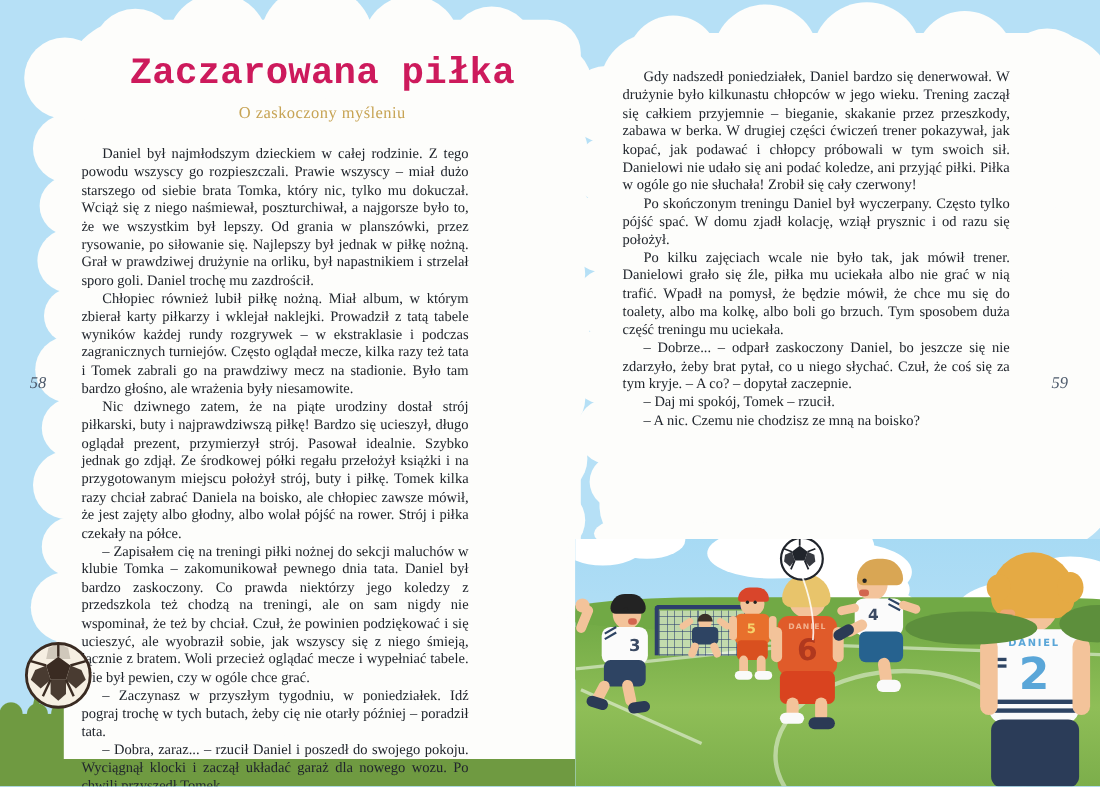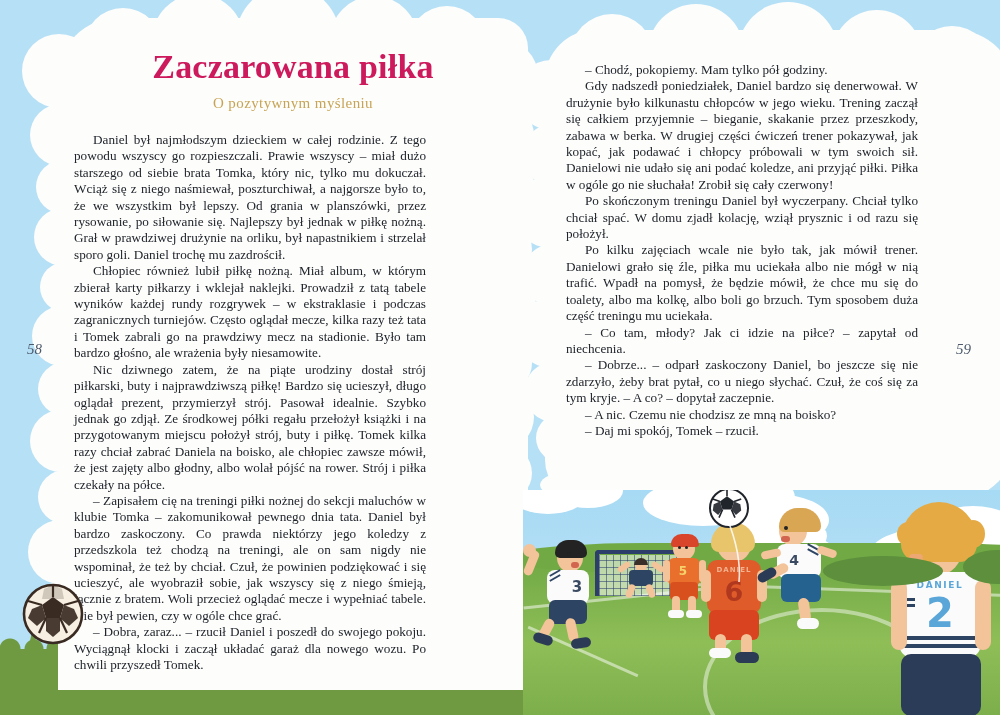--- a/index.html
+++ b/index.html
@@ -66,21 +66,21 @@
     text-align:justify;
     -webkit-hyphens:none;hyphens:none;
   }
   .col-left{left:74px;top:132px;width:352px;}
   .col-right{left:566px;top:62px;width:352px;}
   .col p{margin:0;text-indent:19px;}
 
   .title{
     position:absolute;z-index:7;left:58px;top:48px;width:470px;
     text-align:center;
-    font-family:Liberation Serif, serif;
+    font-family:Liberation Mono, monospace;
     font-weight:700;font-size:34px;letter-spacing:.2px;
     color:#cd1a5c;
   }
   .subtitle{
     position:absolute;z-index:7;left:58px;top:95px;width:470px;
     text-align:center;
     font-family:"Liberation Serif", serif;
     font-size:15px;color:#c7a455;letter-spacing:.4px;
   }
 
@@ -219,42 +219,41 @@
   <div style="position:absolute;z-index:3;left:956px;top:356px;width:60px;height:58px;background:#fdfdfb;border-radius:50%;"></div>
   <div style="position:absolute;z-index:3;left:580px;top:440px;width:88px;height:56px;background:#fdfdfb;border-radius:50%;"></div>
   <div style="position:absolute;z-index:3;left:668px;top:444px;width:96px;height:56px;background:#fdfdfb;border-radius:50%;"></div>
   <div style="position:absolute;z-index:3;left:764px;top:440px;width:94px;height:58px;background:#fdfdfb;border-radius:50%;"></div>
   <div style="position:absolute;z-index:3;left:856px;top:444px;width:92px;height:54px;background:#fdfdfb;border-radius:50%;"></div>
   <div style="position:absolute;z-index:3;left:540px;top:470px;width:78px;height:30px;background:#fdfdfb;border-radius:50%;"></div>
   <div style="position:absolute;z-index:3;left:614px;top:474px;width:86px;height:26px;background:#fdfdfb;border-radius:50%;"></div>
   <div style="position:absolute;z-index:3;left:694px;top:472px;width:82px;height:28px;background:#fdfdfb;border-radius:50%;"></div>
 
   <div class="title">Zaczarowana piłka</div>
-  <div class="subtitle">O pozytywnym myśleniu</div>
+  <div class="subtitle">O zaskoczony myśleniu</div>
 
   <div class="pageno pageno-left">58</div>
   <div class="pageno pageno-right">59</div>
 
   <div class="col col-left">
     <p>Daniel był najmłodszym dzieckiem w całej rodzinie. Z tego powodu wszyscy go rozpieszczali. Prawie wszyscy – miał dużo starszego od siebie brata Tomka, który nic, tylko mu dokuczał. Wciąż się z niego naśmiewał, poszturchiwał, a najgorsze było to, że we wszystkim był lepszy. Od grania w planszówki, przez rysowanie, po siłowanie się. Najlepszy był jednak w piłkę nożną. Grał w prawdziwej drużynie na orliku, był napastnikiem i strzelał sporo goli. Daniel trochę mu zazdrościł.</p>
     <p>Chłopiec również lubił piłkę nożną. Miał album, w którym zbierał karty piłkarzy i wklejał naklejki. Prowadził z tatą tabele wyników każdej rundy rozgrywek – w ekstraklasie i podczas zagranicznych turniejów. Często oglądał mecze, kilka razy też tata i Tomek zabrali go na prawdziwy mecz na stadionie. Było tam bardzo głośno, ale wrażenia były niesamowite.</p>
     <p>Nic dziwnego zatem, że na piąte urodziny dostał strój piłkarski, buty i najprawdziwszą piłkę! Bardzo się ucieszył, długo oglądał prezent, przymierzył strój. Pasował idealnie. Szybko jednak go zdjął. Ze środkowej półki regału przełożył książki i na przygotowanym miejscu położył strój, buty i piłkę. Tomek kilka razy chciał zabrać Daniela na boisko, ale chłopiec zawsze mówił, że jest zajęty albo głodny, albo wolał pójść na rower. Strój i piłka czekały na półce.</p>
     <p>– Zapisałem cię na treningi piłki nożnej do sekcji maluchów w klubie Tomka – zakomunikował pewnego dnia tata. Daniel był bardzo zaskoczony. Co prawda niektórzy jego koledzy z przedszkola też chodzą na treningi, ale on sam nigdy nie wspominał, że też by chciał. Czuł, że powinien podziękować i się ucieszyć, ale wyobraził sobie, jak wszyscy się z niego śmieją, łącznie z bratem. Woli przecież oglądać mecze i wypełniać tabele. Nie był pewien, czy w ogóle chce grać.</p>
+    <p>– Zaczynasz w przyszłym tygodniu, w poniedziałek. Idź pograj trochę w tych butach, żeby cię nie otarły później – poradził tata.</p>
     <p>– Dobra, zaraz... – rzucił Daniel i poszedł do swojego pokoju. Wyciągnął klocki i zaczął układać garaż dla nowego wozu. Po chwili przyszedł Tomek.</p>
   </div>
 
   <div class="col col-right">
-    <p>– Chodź, pokopiemy. Mam tylko pół godziny.</p>
     <p>Gdy nadszedł poniedziałek, Daniel bardzo się denerwował. W drużynie było kilkunastu chłopców w jego wieku. Trening zaczął się całkiem przyjemnie – bieganie, skakanie przez przeszkody, zabawa w berka. W drugiej części ćwiczeń trener pokazywał, jak kopać, jak podawać i chłopcy próbowali w tym swoich sił. Danielowi nie udało się ani podać koledze, ani przyjąć piłki. Piłka w ogóle go nie słuchała! Zrobił się cały czerwony!</p>
-    <p>Po skończonym treningu Daniel był wyczerpany. Chciał tylko chciał spać. W domu zjadł kolację, wziął prysznic i od razu się położył.</p>
-    <p>Po kilku zajęciach wcale nie było tak, jak mówił trener. Danielowi grało się źle, piłka mu uciekała albo nie mógł w nią trafić. Wpadł na pomysł, że będzie mówił, że chce mu się do toalety, albo ma kolkę, albo boli go brzuch. Tym sposobem duża część treningu mu uciekała.</p>
-    <p>– Co tam, młody? Jak ci idzie na piłce? – zapytał od niechcenia.</p>
+    <p>Po skończonym treningu Daniel był wyczerpany. Często tylko pójść spać. W domu zjadł kolację, wziął prysznic i od razu się położył.</p>
+    <p>Po kilku zajęciach wcale nie było tak, jak mówił trener. Danielowi grało się źle, piłka mu uciekała albo nie grać w nią trafić. Wpadł na pomysł, że będzie mówił, że chce mu się do toalety, albo ma kolkę, albo boli go brzuch. Tym sposobem duża część treningu mu uciekała.</p>
     <p>– Dobrze... – odparł zaskoczony Daniel, bo jeszcze się nie zdarzyło, żeby brat pytał, co u niego słychać. Czuł, że coś się za tym kryje. – A co? – dopytał zaczepnie.</p>
+    <p>– Daj mi spokój, Tomek – rzucił.</p>
     <p>– A nic. Czemu nie chodzisz ze mną na boisko?</p>
-    <p>– Daj mi spokój, Tomek – rzucił.</p>
   </div>
 
   <div class="ball-deco">
     <svg viewBox="0 0 62 62" width="62" height="62">
       <circle cx="31" cy="31" r="29" fill="#f6efe2" stroke="#3a2b22" stroke-width="2.6"></circle>
       <polygon points="31,14 42,22 38,35 24,35 20,22" fill="#3a2b22"></polygon>
       <polygon points="31,3 39,9 31,14 23,9" fill="#3a2b22" opacity="0"></polygon>
       <path d="M31,2 L31,14" stroke="#3a2b22" stroke-width="2.2" fill="none"></path>
       <path d="M20,22 L6,18" stroke="#3a2b22" stroke-width="2.2" fill="none"></path>
       <path d="M42,22 L56,18" stroke="#3a2b22" stroke-width="2.2" fill="none"></path>

